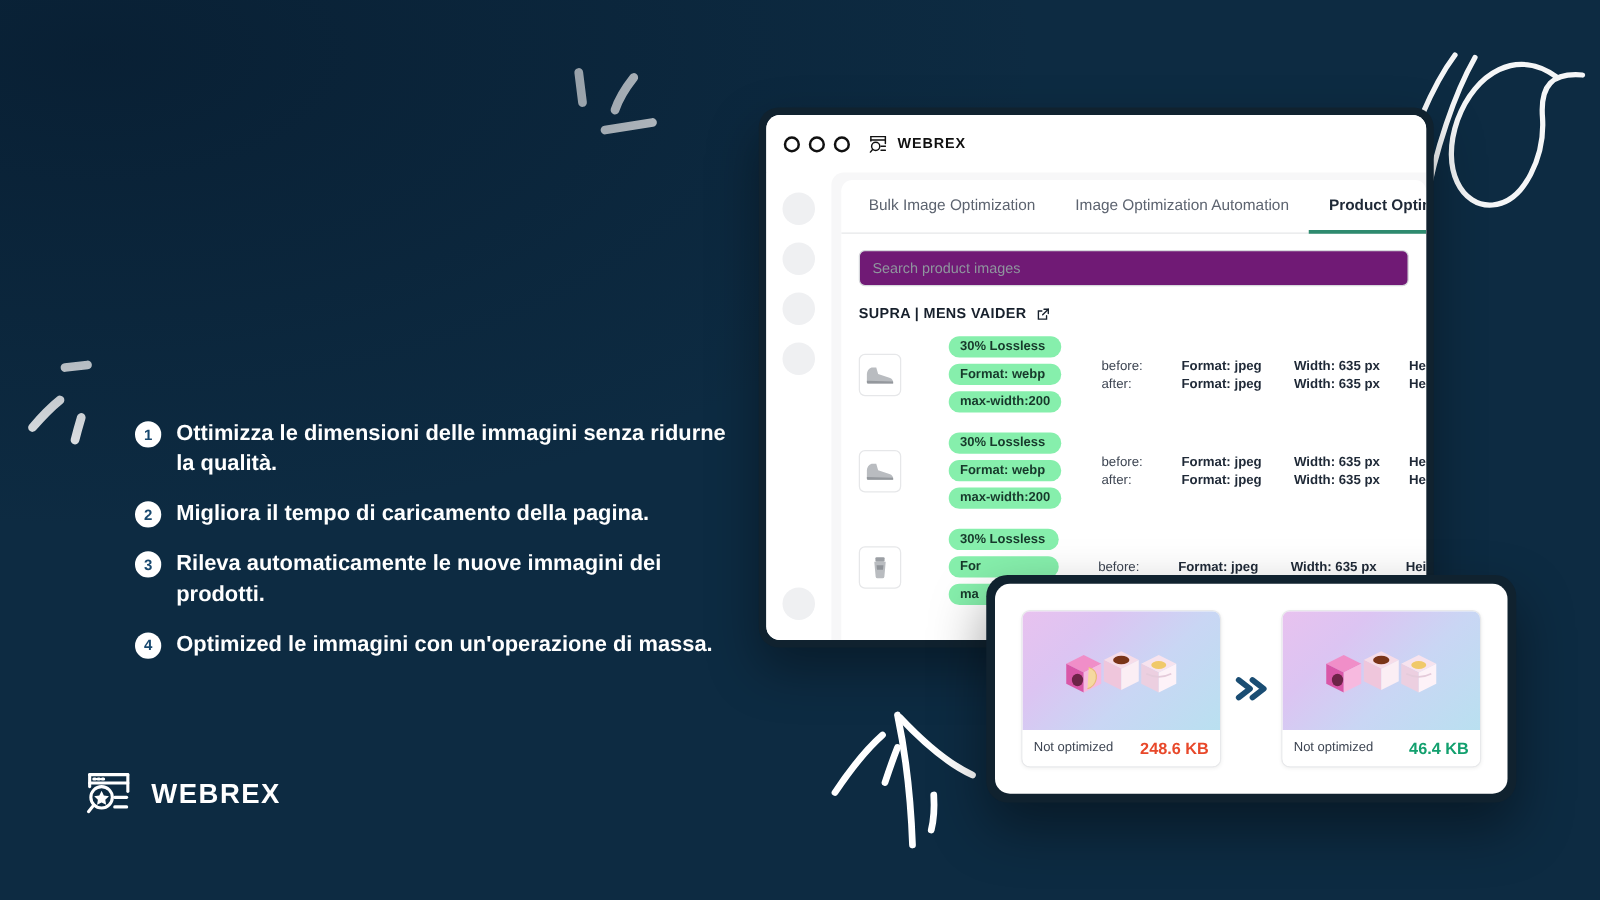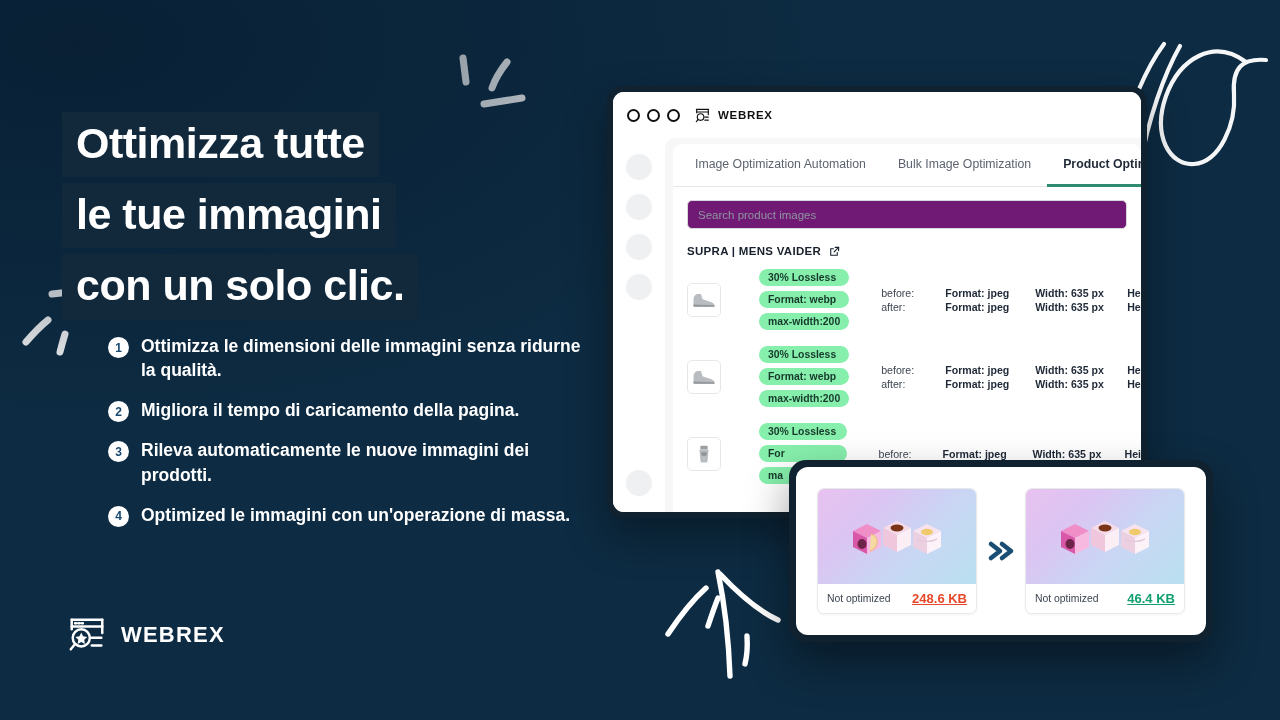--- a/index.html
+++ b/index.html
@@ -221,21 +221,21 @@
     height: 95px;
     background: linear-gradient(135deg, #e8c2ef 0%, #dcc4f2 28%, #c9d6f4 60%, #b9e0f0 100%);
     display: flex; align-items: center; justify-content: center;
   }
   .cmp-foot {
     display: flex; align-items: center; justify-content: space-between;
     padding: 7px 9px;
     background: #fff;
   }
   .cmp-label { font-size: 10.4px; color: #3d4552; }
-  .cmp-size { font-size: 13px; font-weight: bold; text-decoration: underline; }
+  .cmp-size { font-size: 13px; font-weight: bold; }
   .cmp-arrow { display: flex; align-items: center; }
 </style>
 </head>
 <body>
 
 <div id="stage">
 
   <svg class="scribble" id="scr-top" width="90" height="80" viewBox="0 0 90 80">
     <g stroke="#ffffff" stroke-width="7" stroke-linecap="round" fill="none">
       <path d="M13,16 L16,40"></path>
@@ -265,25 +265,20 @@
       <path d="M18,82 Q38,52 56,36"></path>
       <path d="M58,74 Q64,56 68,46"></path>
       <path d="M68,20 Q78,68 80,124"></path>
       <path d="M70,22 Q102,56 128,68"></path>
       <path d="M97,84 Q98,100 95,112"></path>
     </g>
   </svg>
 
   <div class="left">
 
-    <div class="headline">
-      <span class="hl-row"><span class="hl-line">Ottimizza tutte</span></span>
-      <span class="hl-row"><span class="hl-line">le tue immagini</span></span>
-      <span class="hl-row"><span class="hl-line">con un solo clic.</span></span>
-    </div>
 
     <div class="bullets">
       <div class="bullet">
         <div class="bnum">1</div>
         <div class="btext">Ottimizza le dimensioni delle immagini senza ridurne la qualità.</div>
       </div>
       <div class="bullet">
         <div class="bnum">2</div>
         <div class="btext">Migliora il tempo di caricamento della pagina.</div>
       </div>
@@ -349,22 +344,22 @@
           <span class="side-dot"></span>
           <span class="side-dot"></span>
           <span class="side-dot"></span>
           <span class="side-dot bottom"></span>
         </div>
 
         <div class="bw-main">
           <div class="bw-card">
 
             <div class="tabs">
+              <div class="tab">Bulk Image Optimization</div>
               <div class="tab">Image Optimization Automation</div>
-              <div class="tab">Bulk Image Optimization</div>
               <div class="tab active">Product Optimized Im</div>
             </div>
 
             <div class="searchwrap">
               <div class="searchbox">Search product images</div>
             </div>
 
             <div class="prodhead">
               <span>SUPRA | MENS VAIDER</span>
               <svg width="11" height="11" viewBox="0 0 16 16">

